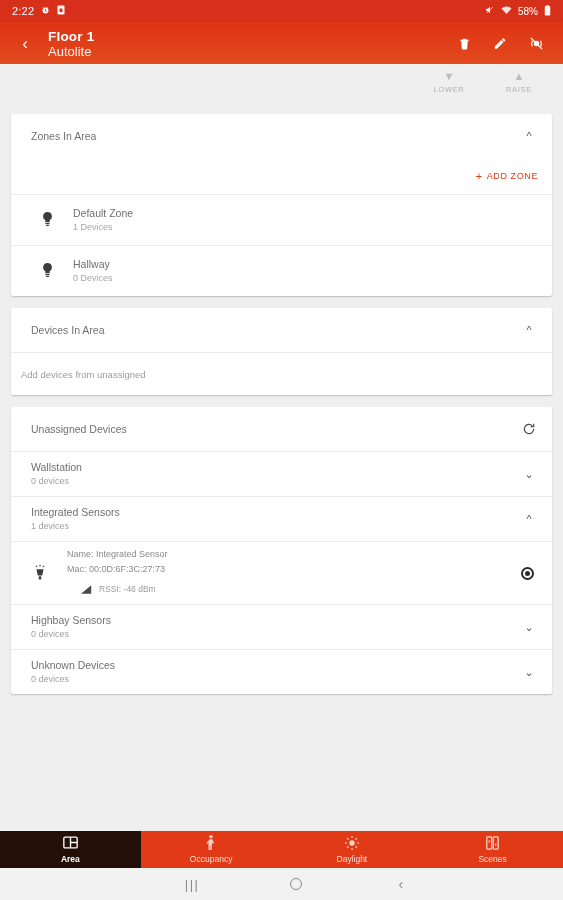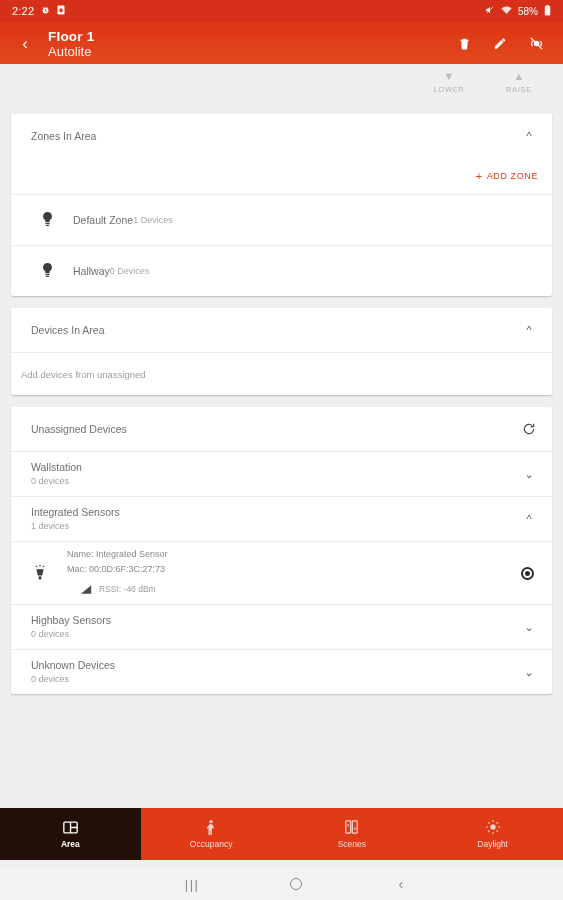--- a/index.html
+++ b/index.html
@@ -71,38 +71,38 @@
   .chev { margin-left: auto; color: #555; font-size: 11px; width: 14px; text-align: center; cursor: pointer; }
   .refresh { margin-left: auto; width: 14px; height: 14px; cursor: pointer; }
   .divider { height: 1px; background: #ececec; }
 
   .addzone-row { height: 36px; display: flex; align-items: center; justify-content: flex-end; padding-right: 14px; }
   .addzone { font-size: 9px; color: #e03a16; letter-spacing: .6px; cursor: pointer; display: flex; align-items: center; gap: 4px; }
   .addzone .plus { font-size: 11px; line-height: 9px; }
 
   .zone-row { height: 50px; display: flex; align-items: center; padding: 0 14px 0 26px; cursor: pointer; }
   .zone-ico { width: 20px; display: flex; align-items: center; justify-content: center; }
-  .zone-txt { margin-left: 16px; display: flex; flex-direction: row; }
+  .zone-txt { margin-left: 16px; display: flex; flex-direction: column; }
   .zone-name { font-size: 10.5px; color: #6f6f6f; line-height: 14px; }
   .zone-count { font-size: 9px; color: #a6a6a6; line-height: 13px; margin-top: 1px; }
 
   .plain-row { height: 42px; display: flex; align-items: center; padding: 0 10px; }
   .plain-txt { font-size: 9.5px; color: #9c9c9c; }
 
   .sensor-row { min-height: 62px; display: flex; align-items: center; padding: 0 18px 0 18px; }
   .sensor-ico { width: 22px; display: flex; align-items: center; justify-content: center; }
   .sensor-info { margin-left: 16px; display: flex; flex-direction: column; gap: 2px; }
   .sensor-line { font-size: 9px; color: #8a8a8a; line-height: 13px; }
   .rssi-line { display: flex; align-items: center; gap: 7px; margin-top: 2px; margin-left: 14px; }
   .rssi-txt { font-size: 8.5px; color: #9b9b9b; }
   .sensor-dot { margin-left: auto; width: 13px; height: 13px; border-radius: 50%; border: 2.5px solid #2b2b2b; background: #fff; cursor: pointer; position: relative; }
   .sensor-dot::after { content:""; position:absolute; inset:2px; border-radius:50%; background:#2b2b2b; }
 
   
-  .bottomnav { position: absolute; left: 0; right: 0; bottom: 40px; height: 52px; display: flex; background: #e03a16; }
+  .bottomnav { position: absolute; left: 0; right: 0; bottom: 32px; height: 37px; display: flex; background: #e03a16; }
   .nav-item { flex: 1; display: flex; flex-direction: column; align-items: center; justify-content: center; gap: 4px; cursor: pointer; }
   .nav-item.active { background: #221008; }
   .nav-ico { height: 15px; display: flex; align-items: center; justify-content: center; color: rgba(255,255,255,.80); }
   .nav-item.active .nav-ico { color: #ffffff; }
   .nav-lbl { font-size: 8.5px; color: rgba(255,255,255,.82); }
   .nav-item.active .nav-lbl { color: #ffffff; font-weight: bold; }
 
   
   .androidnav { position: absolute; left: 0; right: 0; bottom: 0; height: 32px; background: #f2f2f2; display: flex; align-items: center; }
   .an-spacer { flex: 0 0 140px; }
@@ -342,39 +342,39 @@
       <div class="nav-ico">
         <svg width="10" height="15" viewBox="0 0 12 18" fill="currentColor">
             <circle cx="6" cy="2" r="2"></circle>
             <path d="M4.4 5h3.2l2 5-1.5.6L7 8.4V18H5.2v-5.4H4.6V18H3V8.4l-1.1 2.2-1.5-.6z"></path>
           </svg>
       </div>
       <div class="nav-lbl">Occupancy</div>
     </div>
     <div class="nav-item">
       <div class="nav-ico">
-        <svg width="13" height="14" viewBox="0 0 16 17" fill="none" stroke="currentColor" stroke-width="1.5">
-            <rect x="1" y="1" width="6" height="15" rx="1"></rect>
-            <rect x="9" y="1" width="6" height="15" rx="1"></rect>
-            <path d="M4 5v3M12 9v3"></path>
-          </svg>
-      </div>
-      <div class="nav-lbl">Scenes</div>
-    </div>
-    <div class="nav-item">
-      <div class="nav-ico">
         <svg width="14" height="14" viewBox="0 0 18 18" fill="currentColor">
             <circle cx="9" cy="9" r="3.4"></circle>
             <g stroke="currentColor" stroke-width="1.4">
               <path d="M9 0v2.6M9 15.4V18M0 9h2.6M15.4 9H18M2.6 2.6l1.9 1.9M13.5 13.5l1.9 1.9M15.4 2.6l-1.9 1.9M4.5 13.5l-1.9 1.9"></path>
             </g>
           </svg>
       </div>
       <div class="nav-lbl">Daylight</div>
     </div>
+    <div class="nav-item">
+      <div class="nav-ico">
+        <svg width="13" height="14" viewBox="0 0 16 17" fill="none" stroke="currentColor" stroke-width="1.5">
+            <rect x="1" y="1" width="6" height="15" rx="1"></rect>
+            <rect x="9" y="1" width="6" height="15" rx="1"></rect>
+            <path d="M4 5v3M12 9v3"></path>
+          </svg>
+      </div>
+      <div class="nav-lbl">Scenes</div>
+    </div>
   </div>
 
   <div class="androidnav">
     <div class="an-spacer"></div>
     <div class="an-btn">
       <span class="an-bars">|||</span>
     </div>
     <div class="an-btn">
       <span class="an-circle"></span>
     </div>

